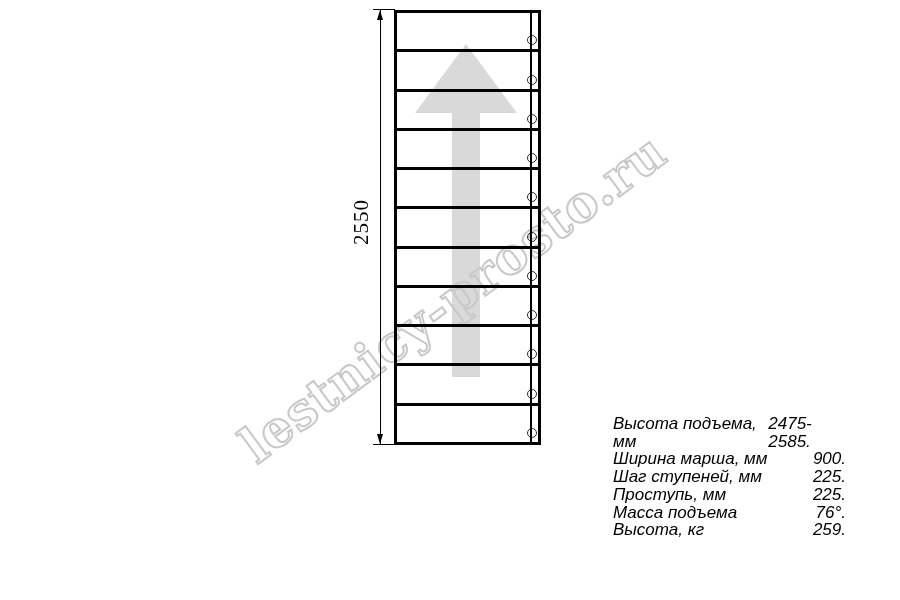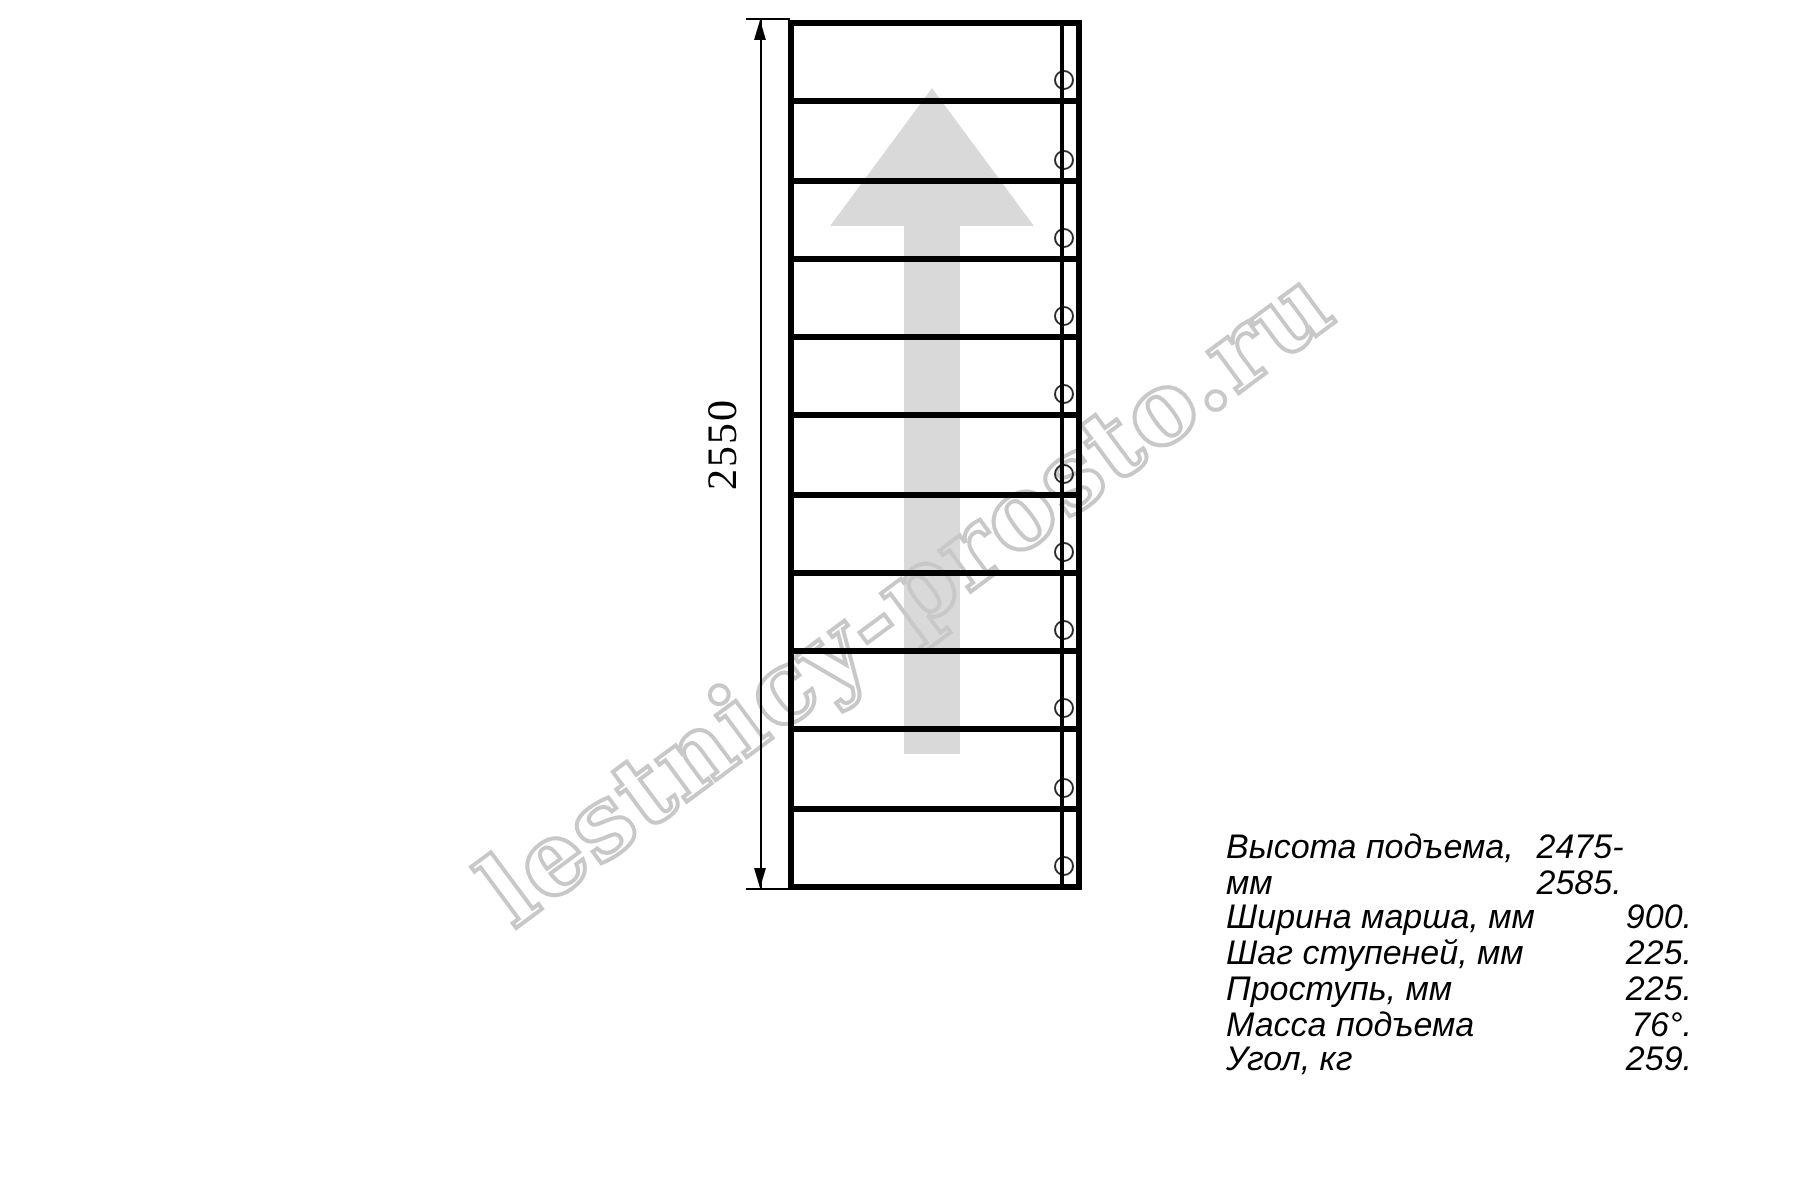--- a/index.html
+++ b/index.html
@@ -203,18 +203,18 @@
       </div>
       <div class="spec-row">
         <span class="spec-label">Проступь, мм</span>
         <span class="spec-value">225.</span>
       </div>
       <div class="spec-row">
         <span class="spec-label">Масса подъема</span>
         <span class="spec-value">76°.</span>
       </div>
       <div class="spec-row">
-        <span class="spec-label">Угол, кг</span>
+        <span class="spec-label">Высота, кг</span>
         <span class="spec-value">259.</span>
       </div>
     </div>
 
 </div>
 
 </body></html>

